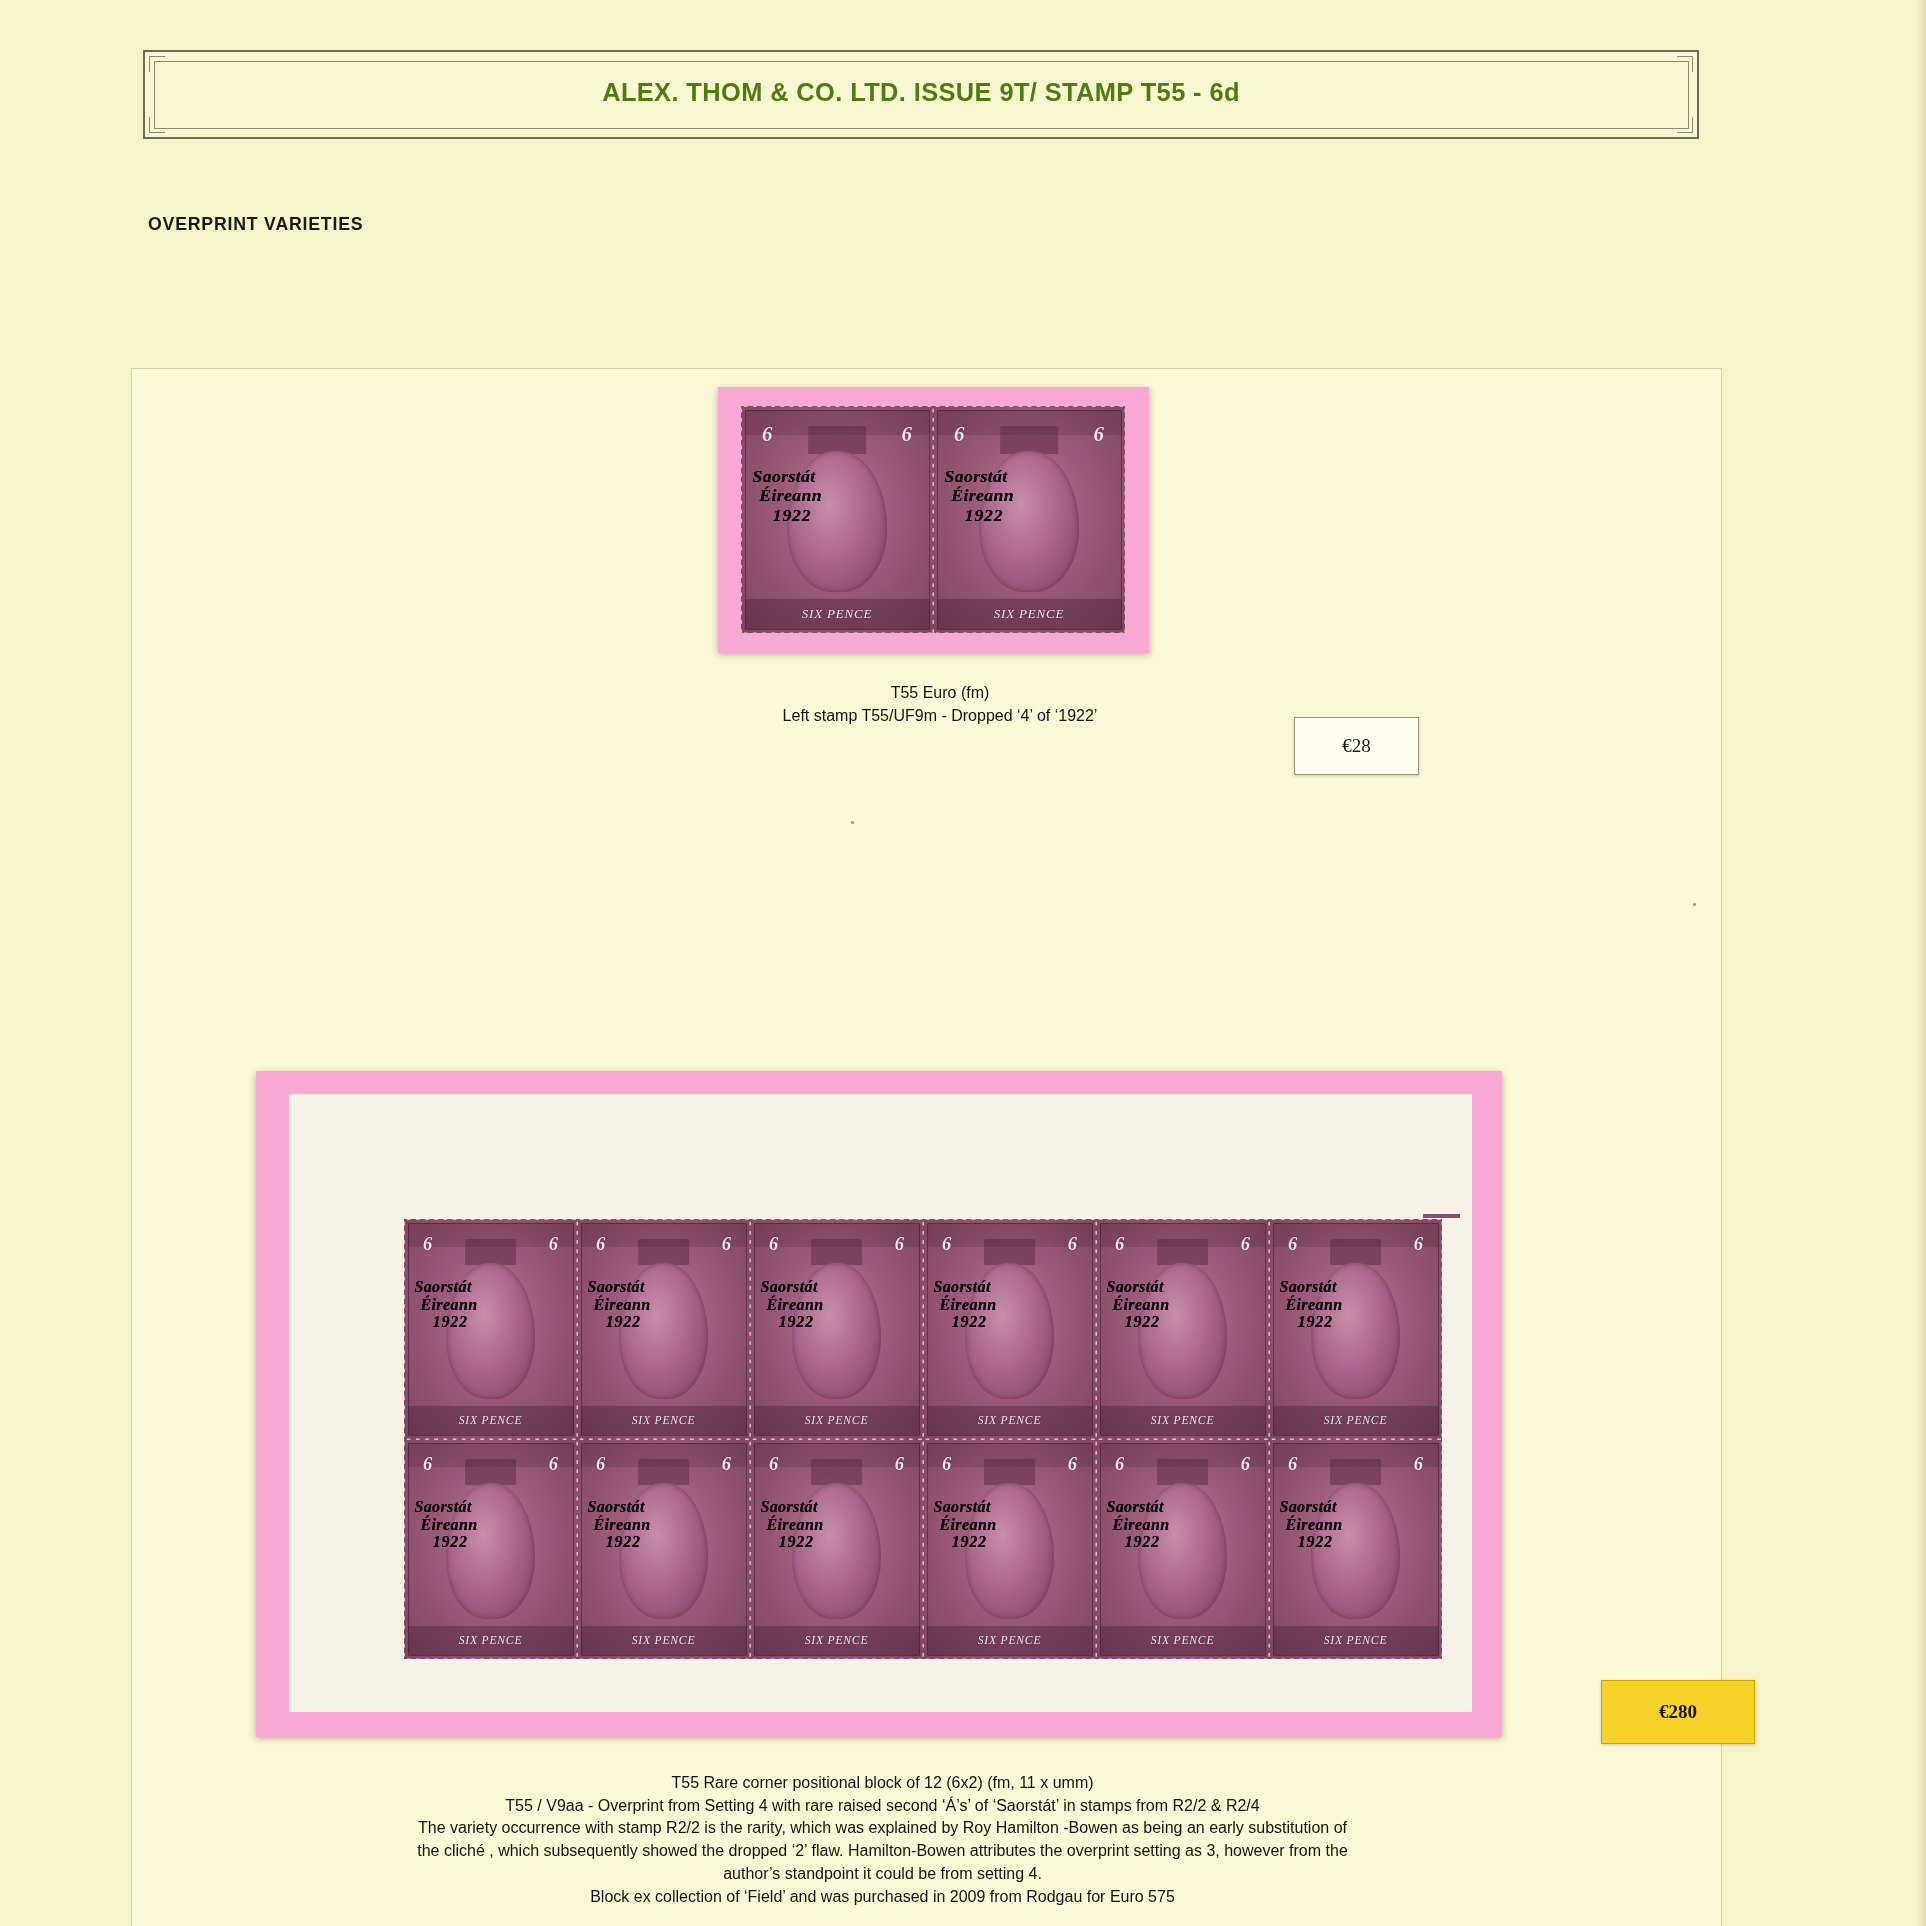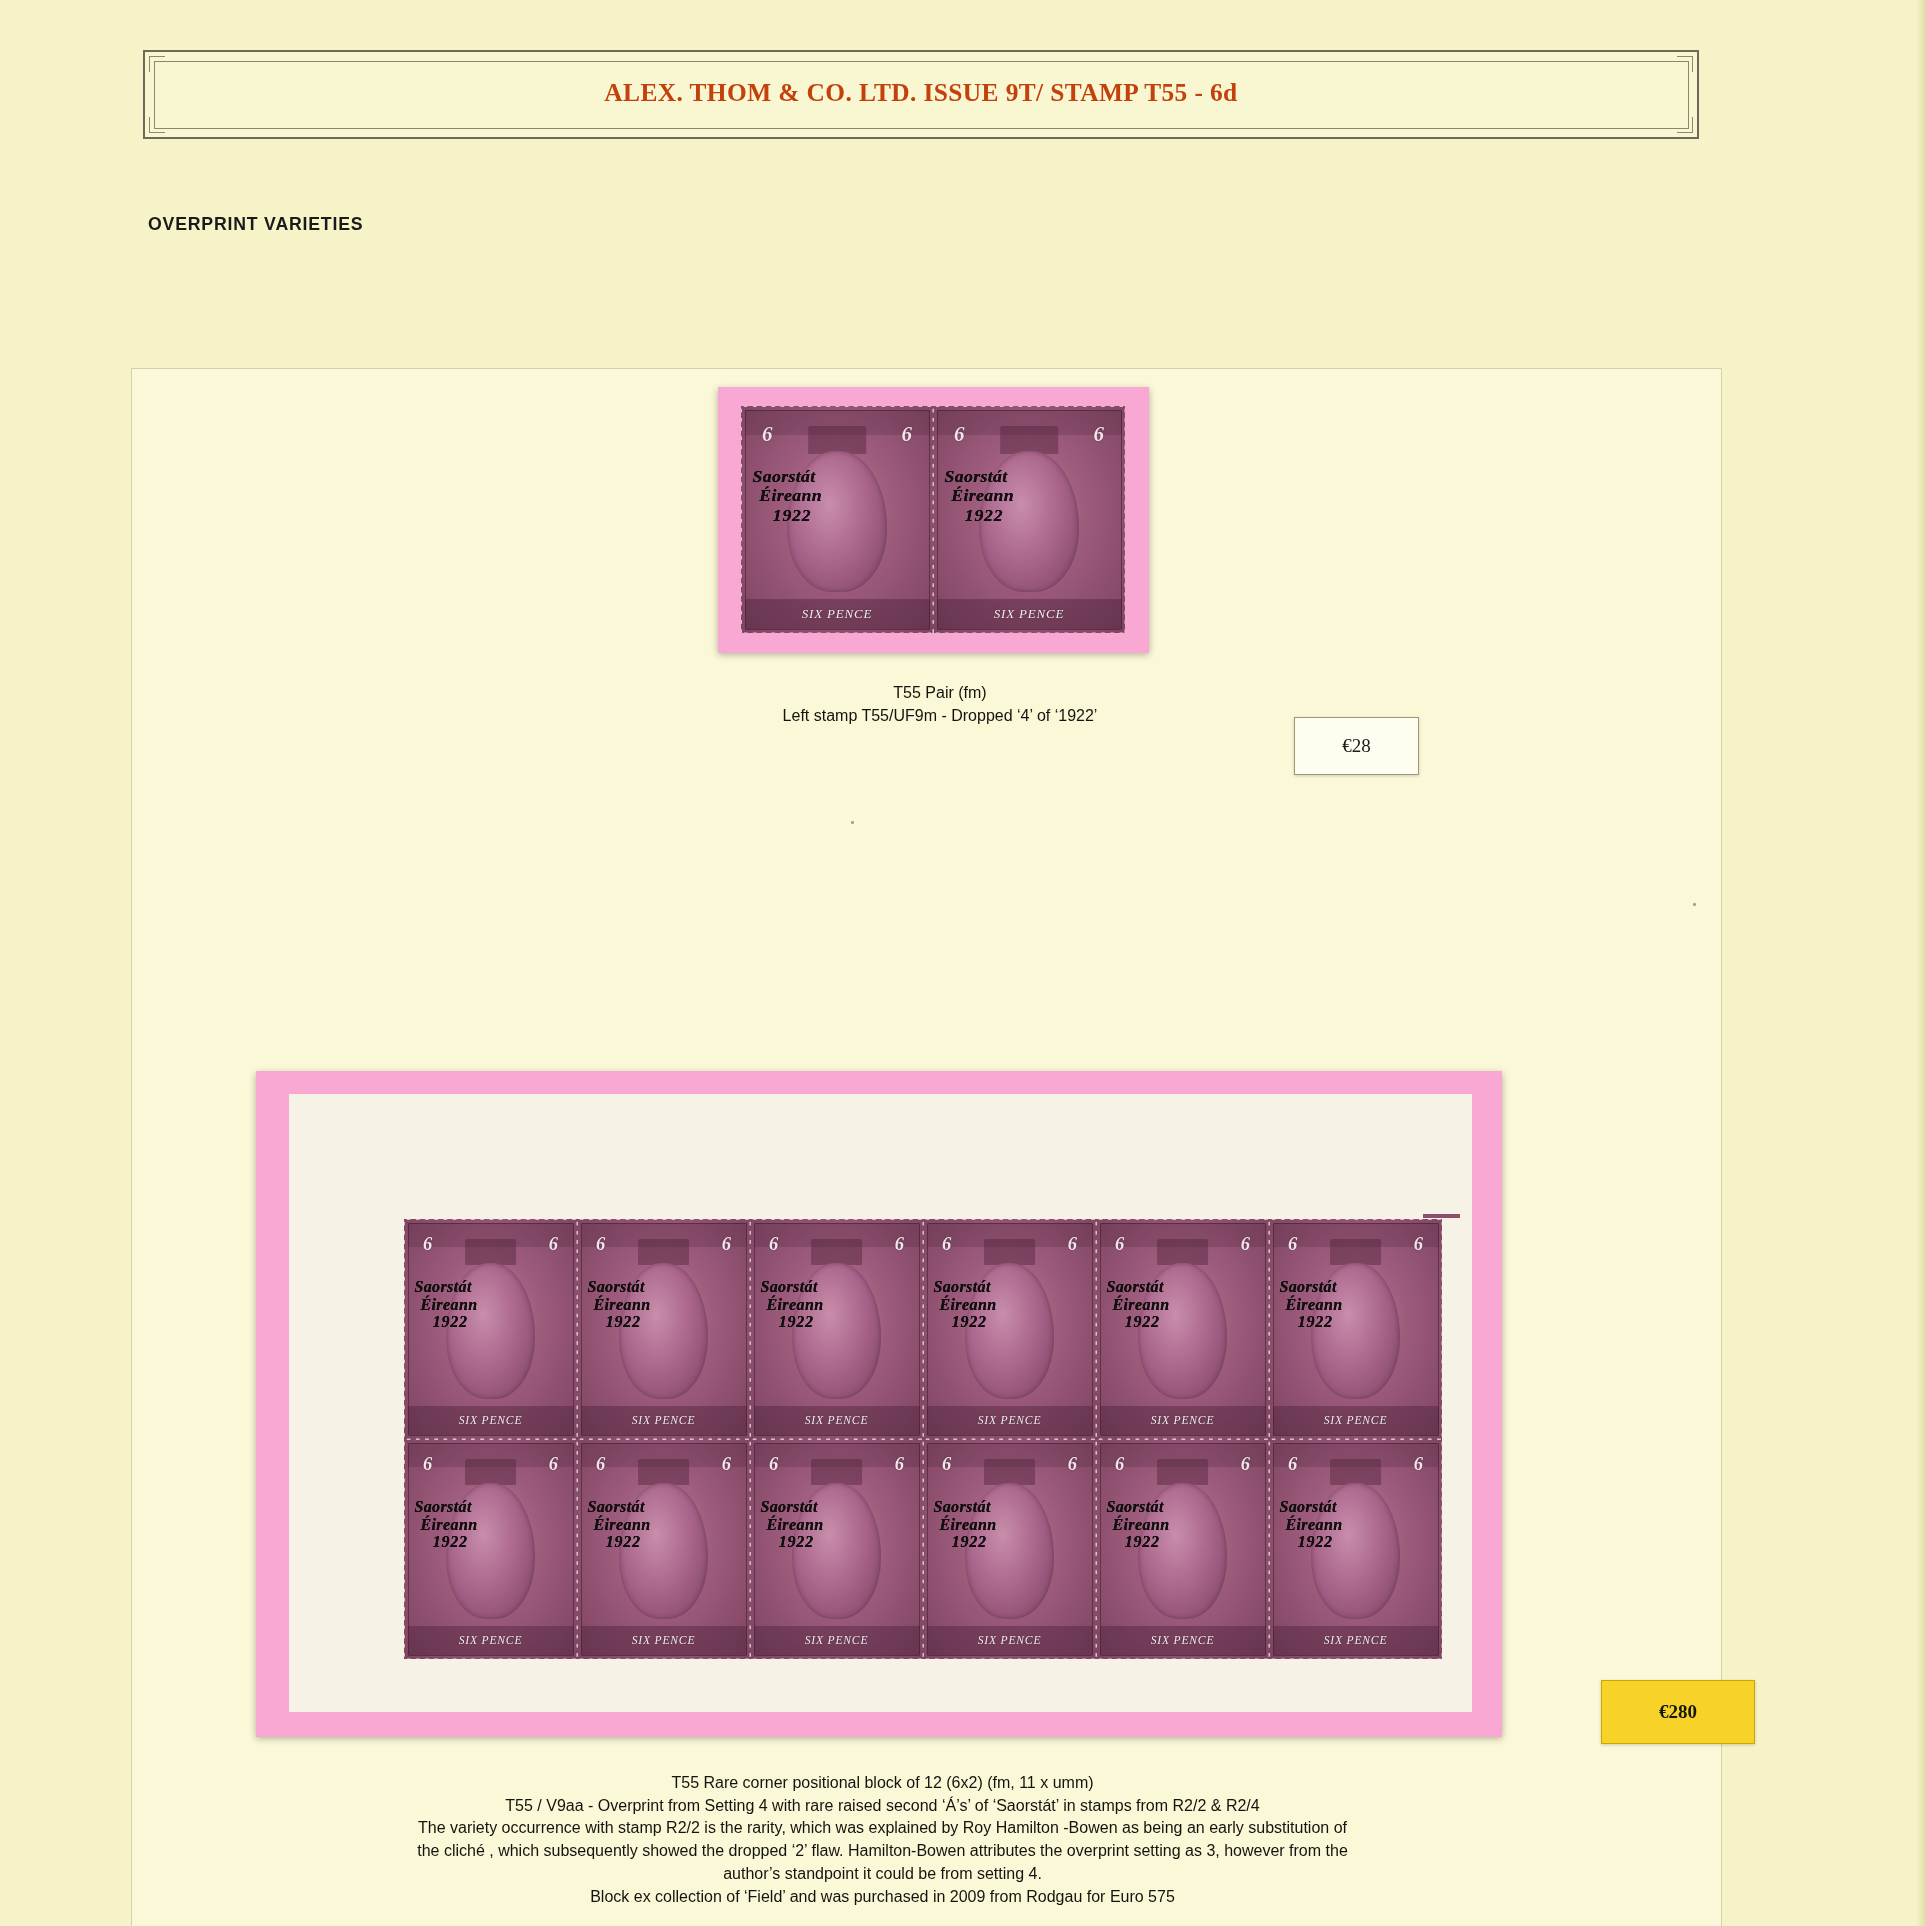--- a/index.html
+++ b/index.html
@@ -55,25 +55,25 @@
     bottom: 8.5px;
     border: 1.2px solid #8b8770;
     box-sizing: border-box;
   }
   .title-text {
     position: absolute;
     left: 0;
     right: 0;
     top: 26px;
     text-align: center;
-    font-family: Liberation Serif, serif;
+    font-family: Liberation Sans, sans-serif;
     font-weight: bold;
     font-size: 25.4px;
     letter-spacing: 0.4px;
-    color: #c2410c;
+    color: #4d7c0f;
   }
   .corner-tick {
     position: absolute;
     width: 15.4px;
     height: 15.4px;
     border: 1.2px solid #8b8770;
   }
   .ct-tl { left: 3.9px;  top: 3.9px;  border-right: none; border-bottom: none; }
   .ct-tr { right: 3.9px; top: 3.9px;  border-left: none;  border-bottom: none; }
   .ct-bl { left: 3.9px;  bottom: 3.9px; border-right: none; border-top: none; }
@@ -303,21 +303,21 @@
           <div class="l1">Saorstát</div>
           <div class="l2">Éireann</div>
           <div class="l3">1922</div>
         </div>
       </div>
 
     </div>
   </div>
 
   <div class="caption" style="left:447px; top:682px; width:986px;">
-    <div>T55 Pair (fm)</div>
+    <div>T55 Euro (fm)</div>
     <div>Left stamp T55/UF9m  - Dropped ‘4’ of ‘1922’</div>
   </div>
 
   <div class="price-tag" style="left:1294px; top:717px; width:123px; height:56px;">€28</div>
 
   <div class="mount" style="left:256px; top:1071px; width:1246px; height:666px;">
 
     <div class="selvedge" style="left:33px; top:23px; width:1183px; height:618px;"></div>
 
     <div style="position:absolute; right:42px; top:143px; width:37px; height:3.9px; background:#8d4f6e;"></div>

